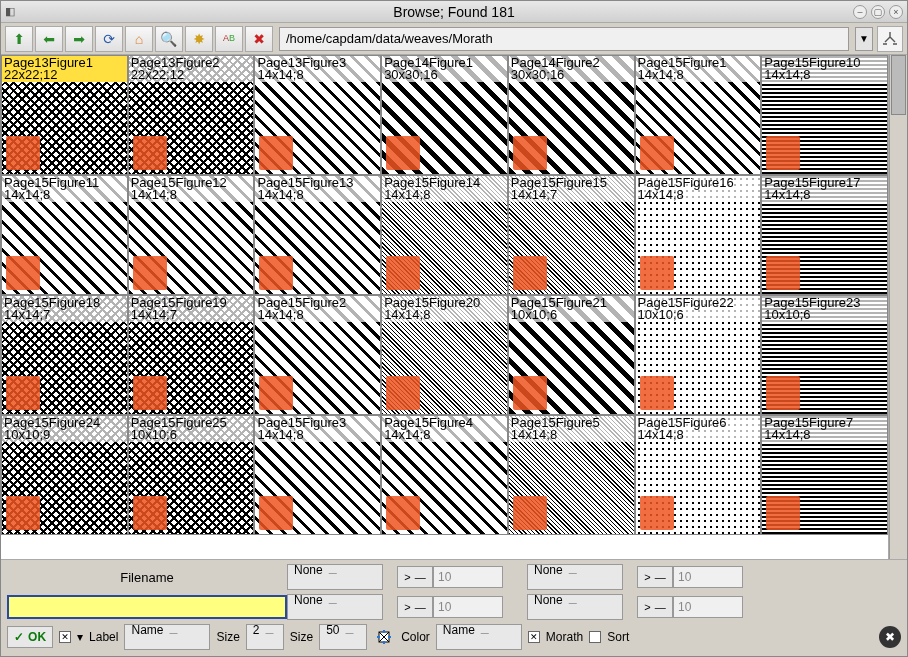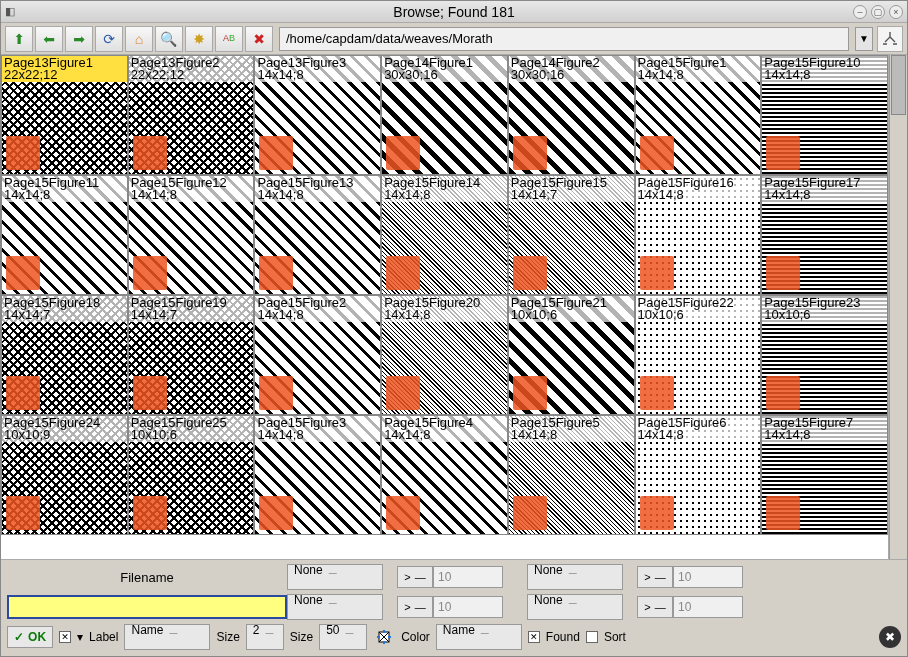--- a/index.html
+++ b/index.html
@@ -414,18 +414,18 @@
         <path d="M5 5 L15 15 M15 5 L5 15" stroke="#000"></path>
         <path d="M3 10h3M14 10h3M10 3v3M10 14v3" stroke="#27d" stroke-width="2"></path>
       </svg>
     </div>
     <span>Color</span>
     <div class="sel" style="width:86px">
         <span>Name</span>
         <span class="tri">—</span>
       </div>
     <span class="chk">✕</span>
-    <span>Found</span>
+    <span>Morath</span>
     <span class="chk"></span>
     <span>Sort</span>
     <div class="closebtn">✖</div>
   </div>
 </div>
 
 </body></html>

